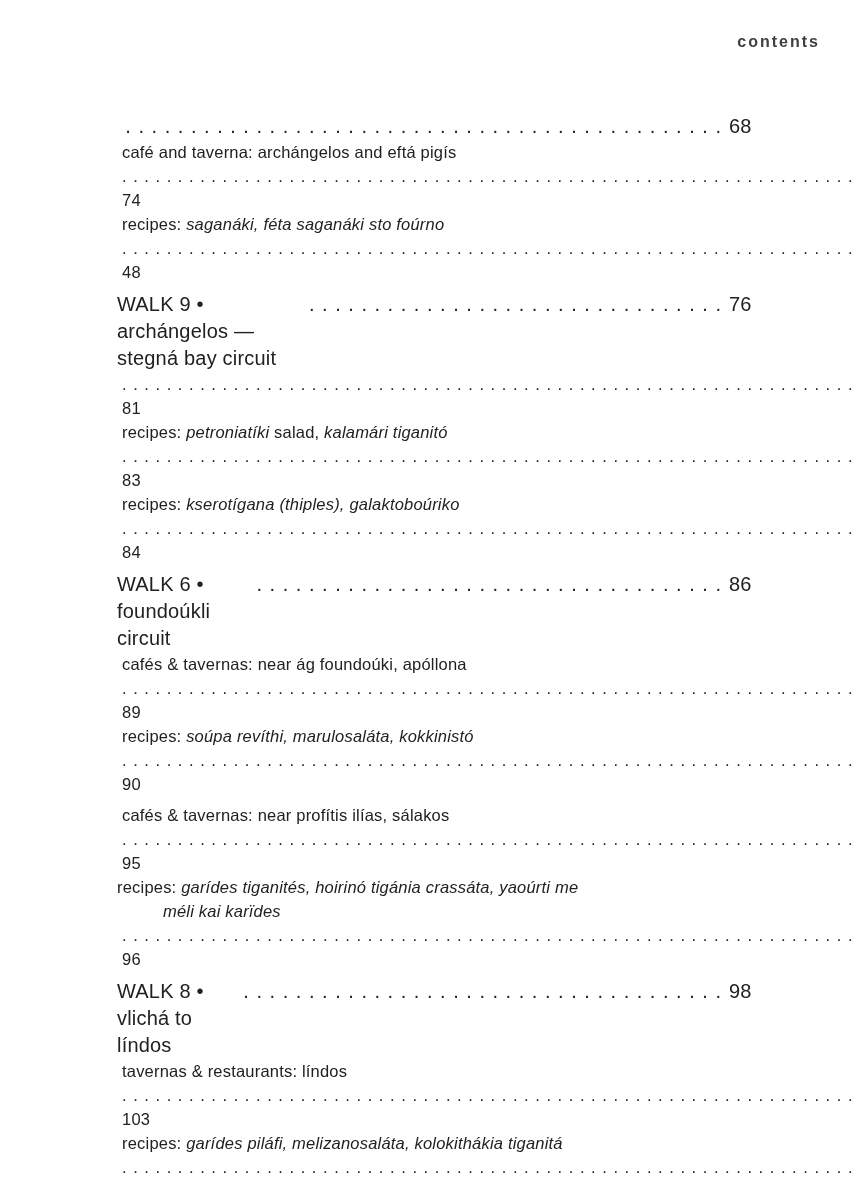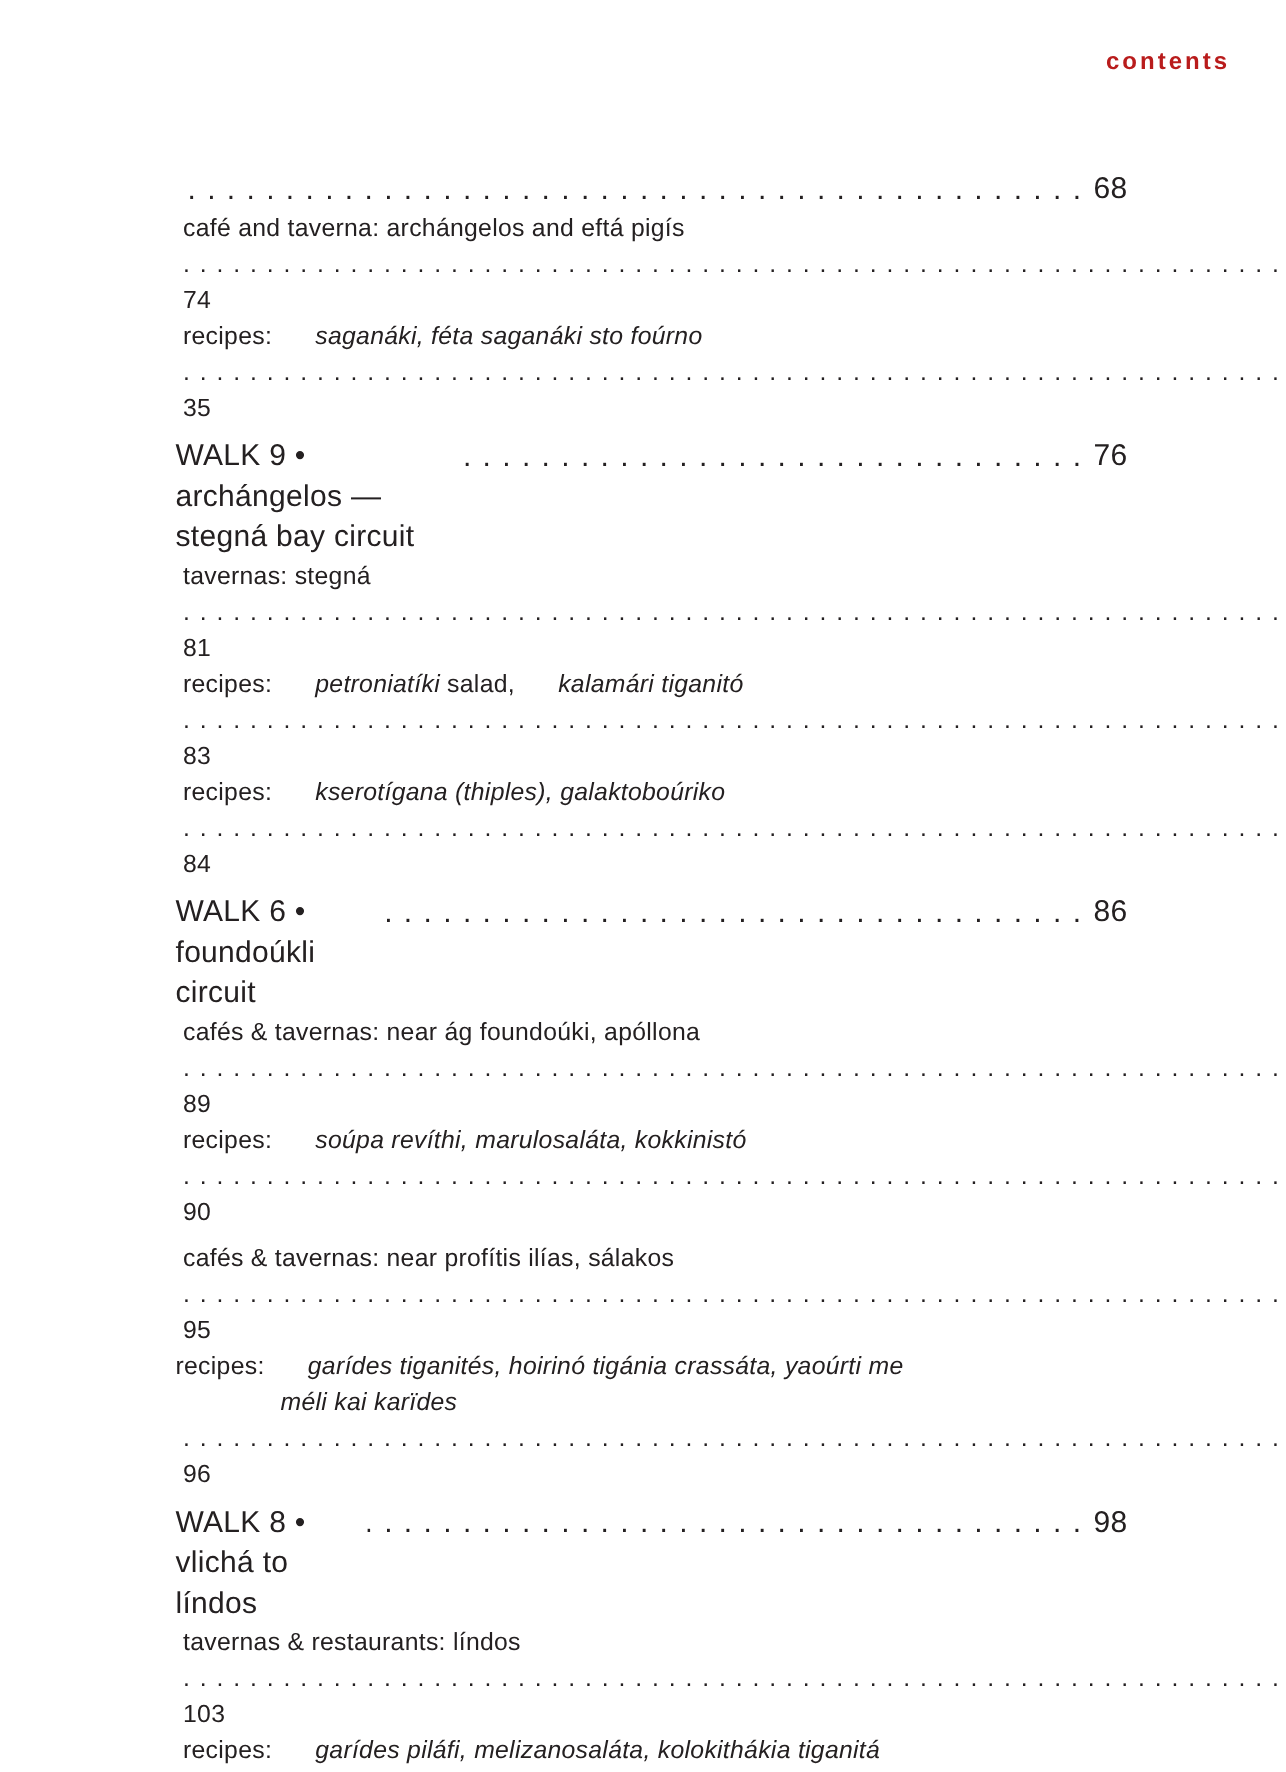--- a/index.html
+++ b/index.html
@@ -13,21 +13,21 @@
     font-family: "Liberation Sans", sans-serif;
     color: #242021;
     overflow: hidden;
   }
   .contents-header {
     padding: 33px 37px 0 0;
     text-align: right;
     font-size: 16px;
     font-weight: bold;
     letter-spacing: 2px;
-    color: #b91c1c;
+    color: #404040;
   }
   .toc {
     margin: 62px 92px 0 117px;
   }
   .group { margin-top: 7px; }
   .group:first-child { margin-top: 0; }
   .row {
     display: flex;
     align-items: baseline;
   }
@@ -37,21 +37,21 @@
     letter-spacing: 0.2px;
   }
   .row-sub {
     font-size: 16.5px;
     line-height: 24px;
     letter-spacing: 0.2px;
     flex-direction: column;
   }
   .row.indent .label { padding-left: 41px; }
   .label { white-space: pre-wrap; flex: 0 1 auto; }
-  .label .it, .page.it { font-style: italic; margin-left: 24px; }
+  .label .it, .page.it { font-style: italic; }
   .leader {
     flex: 1 1 auto;
     min-width: 14px;
     overflow: hidden;
     white-space: nowrap;
     direction: rtl;
     margin: 0 7px 0 5px;
   }
   .leader::after {
     content: ". . . . . . . . . . . . . . . . . . . . . . . . . . . . . . . . . . . . . . . . . . . . . . . . . . . . . . . . . . . . . . . . . . . .";
@@ -74,31 +74,30 @@
           <span class="page">68</span>
         </div>
         <div class="row row-sub">
           <span class="label"><span>café and taverna: archángelos and eftá pigís</span></span>
           <span class="leader"></span>
           <span class="page">74</span>
         </div>
         <div class="row row-sub">
           <span class="label"><span>recipes: </span><span class="it">saganáki, féta saganáki sto foúrno</span></span>
           <span class="leader"></span>
-          <span class="page">35</span>
+          <span class="page">48</span>
         </div>
       </div>
       <div class="group">
         <div class="row row-main">
           <span class="label"><span>WALK 9 • archángelos — stegná bay circuit</span></span>
           <span class="leader"></span>
           <span class="page">76</span>
         </div>
         <div class="row row-sub">
-          <span class="label"><span>tavernas: stegná</span></span>
           <span class="leader"></span>
           <span class="page">81</span>
         </div>
         <div class="row row-sub">
           <span class="label"><span>recipes: </span><span class="it">petroniatíki</span><span> salad, </span><span class="it">kalamári tiganitó</span></span>
           <span class="leader"></span>
           <span class="page">83</span>
         </div>
         <div class="row row-sub">
           <span class="label"><span>recipes: </span><span class="it">kserotígana (thiples), galaktoboúriko</span></span>

